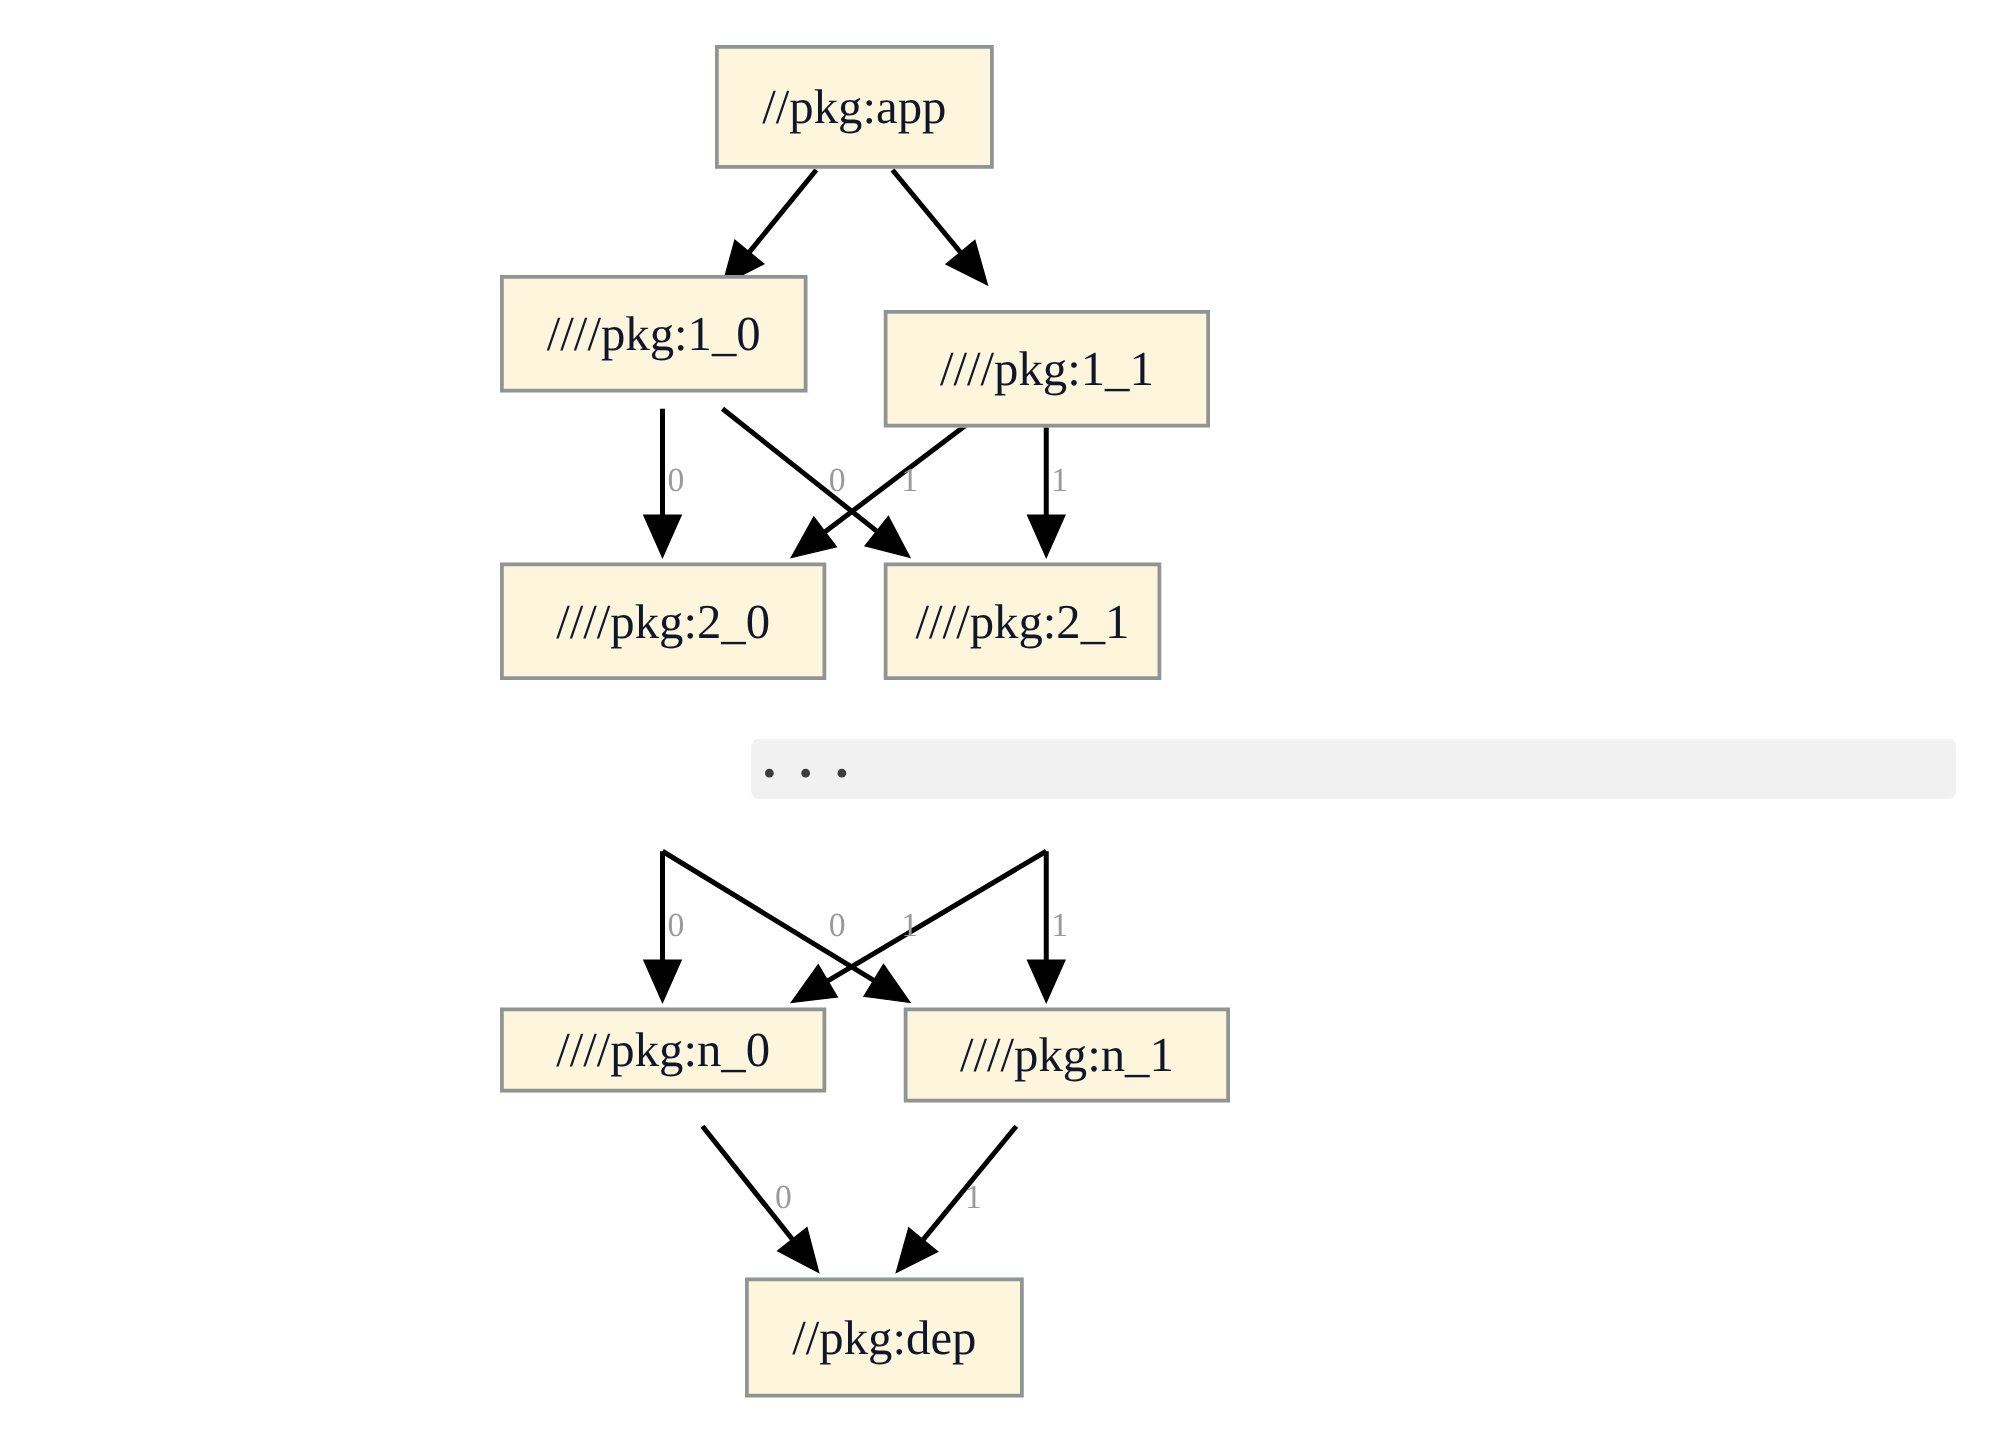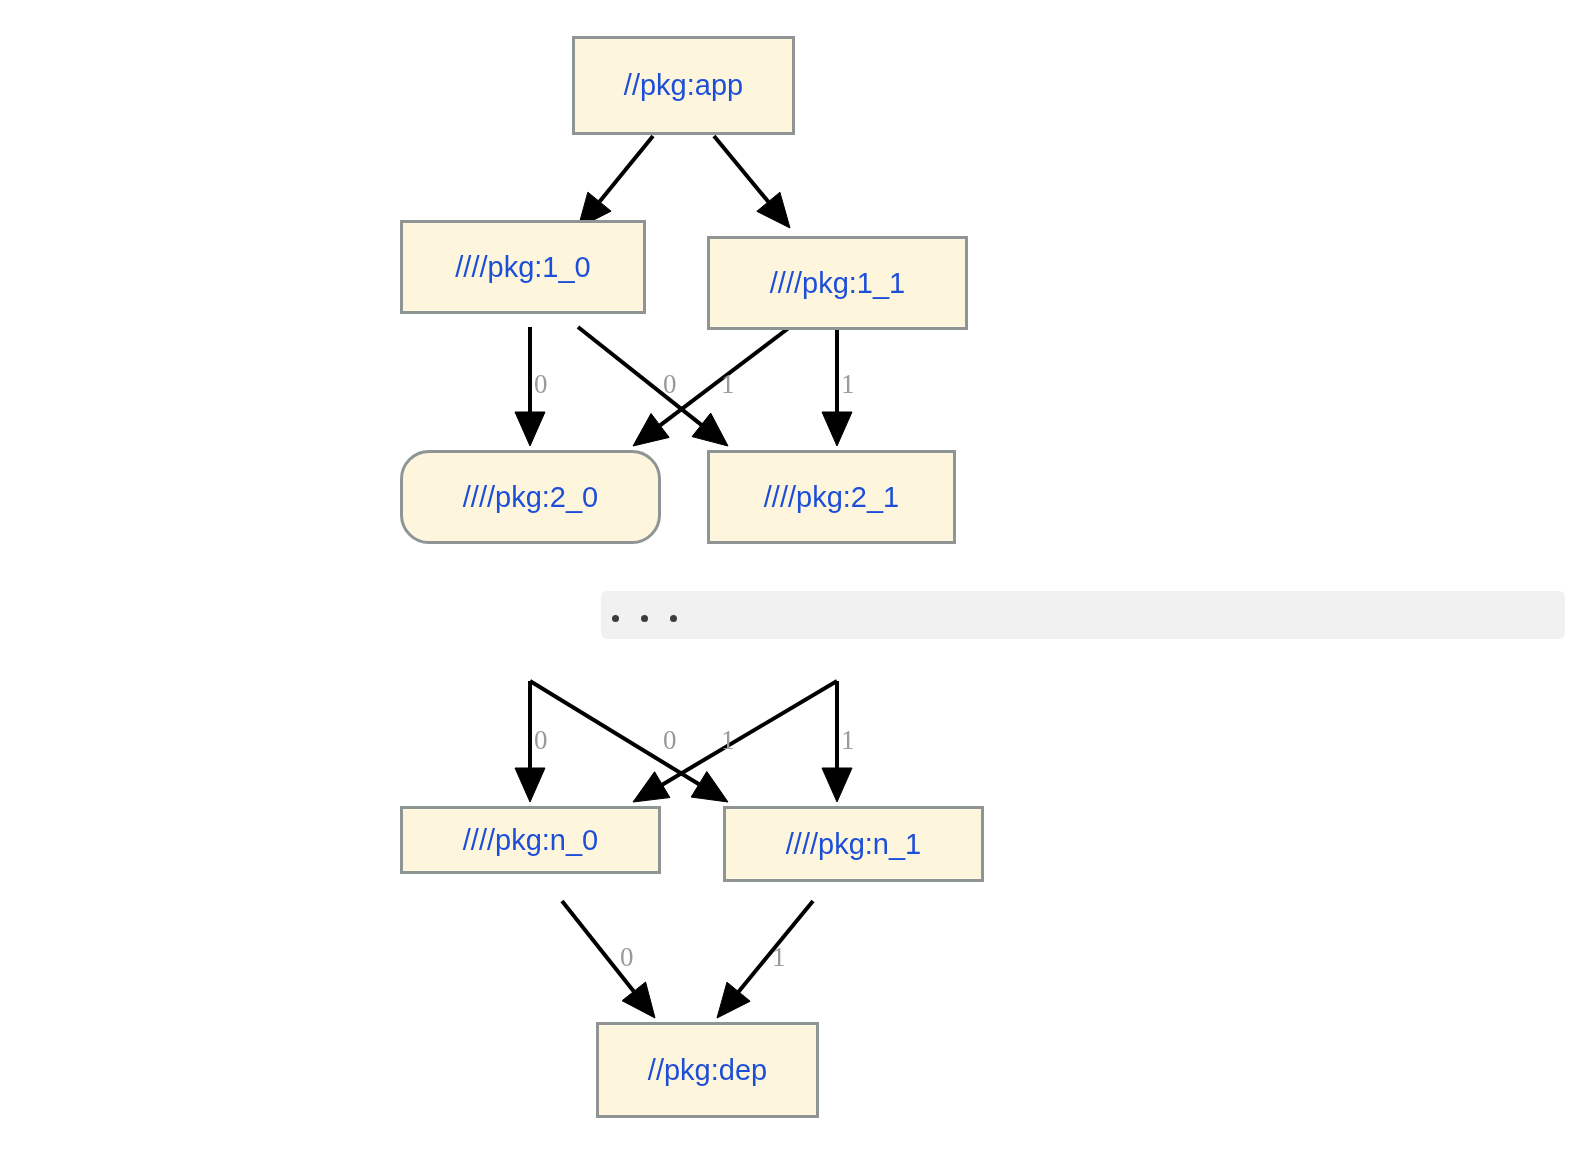--- a/index.html
+++ b/index.html
@@ -26,23 +26,23 @@
     position: absolute;
     box-sizing: border-box;
     background: #fdf6dc;
     border: 3px solid #8f9494;
     display: flex;
     align-items: center;
     justify-content: center;
     z-index: 3;
   }
   .node-label {
-    font-family: Liberation Sans, sans-serif;
-    font-size: 29px;
-    color: #1d4ed8;
+    font-family: Liberation Serif, serif;
+    font-size: 39px;
+    color: #0f172a;
     letter-spacing: 0px;
     white-space: nowrap;
     line-height: 1;
   }
   .edge-label {
     position: absolute;
     font-family: "Liberation Serif", "DejaVu Serif", serif;
     font-size: 27px;
     color: #9a9a9a;
     z-index: 4;
@@ -143,27 +143,27 @@
       <span class="elision-dot"></span>
     </div>
 
   <div id="node-layer">
       <div class="node-box" style="left: 572px; top: 36px; width: 223px; height: 99px; background: rgb(253, 246, 220); border-color: rgb(143, 148, 148);">
         <span class="node-label">//pkg:app</span>
       </div>
       <div class="node-box" style="left: 400px; top: 220px; width: 246px; height: 94px; background: rgb(253, 246, 220); border-color: rgb(143, 148, 148);">
         <span class="node-label">////pkg:1_0</span>
       </div>
-      <div class="node-box" style="left: 707px; top: 236px; width: 261px; height: 94px; background: rgb(253, 246, 220); border-color: rgb(143, 148, 148);">
+      <div class="node-box" style="left: 707px; top: 248px; width: 261px; height: 94px; background: rgb(253, 246, 220); border-color: rgb(143, 148, 148);">
         <span class="node-label">////pkg:1_1</span>
       </div>
-      <div class="node-box" style="left: 400px; top: 450px; width: 261px; height: 94px; background: rgb(253, 246, 220); border-color: rgb(143, 148, 148); border-radius: 29px;">
+      <div class="node-box" style="left: 400px; top: 450px; width: 261px; height: 94px; background: rgb(253, 246, 220); border-color: rgb(143, 148, 148);">
         <span class="node-label">////pkg:2_0</span>
       </div>
-      <div class="node-box" style="left: 707px; top: 450px; width: 249px; height: 94px; background: rgb(253, 246, 220); border-color: rgb(143, 148, 148);">
+      <div class="node-box" style="left: 707px; top: 450px; width: 222px; height: 94px; background: rgb(253, 246, 220); border-color: rgb(143, 148, 148);">
         <span class="node-label">////pkg:2_1</span>
       </div>
       <div class="node-box" style="left: 400px; top: 806px; width: 261px; height: 68px; background: rgb(253, 246, 220); border-color: rgb(143, 148, 148);">
         <span class="node-label">////pkg:n_0</span>
       </div>
       <div class="node-box" style="left: 723px; top: 806px; width: 261px; height: 76px; background: rgb(253, 246, 220); border-color: rgb(143, 148, 148); text-align: center;">
         <span class="node-label">////pkg:n_1</span>
       </div>
       <div class="node-box" style="left: 596px; top: 1022px; width: 223px; height: 96px; background: rgb(253, 246, 220); border-color: rgb(143, 148, 148);">
         <span class="node-label">//pkg:dep</span>

